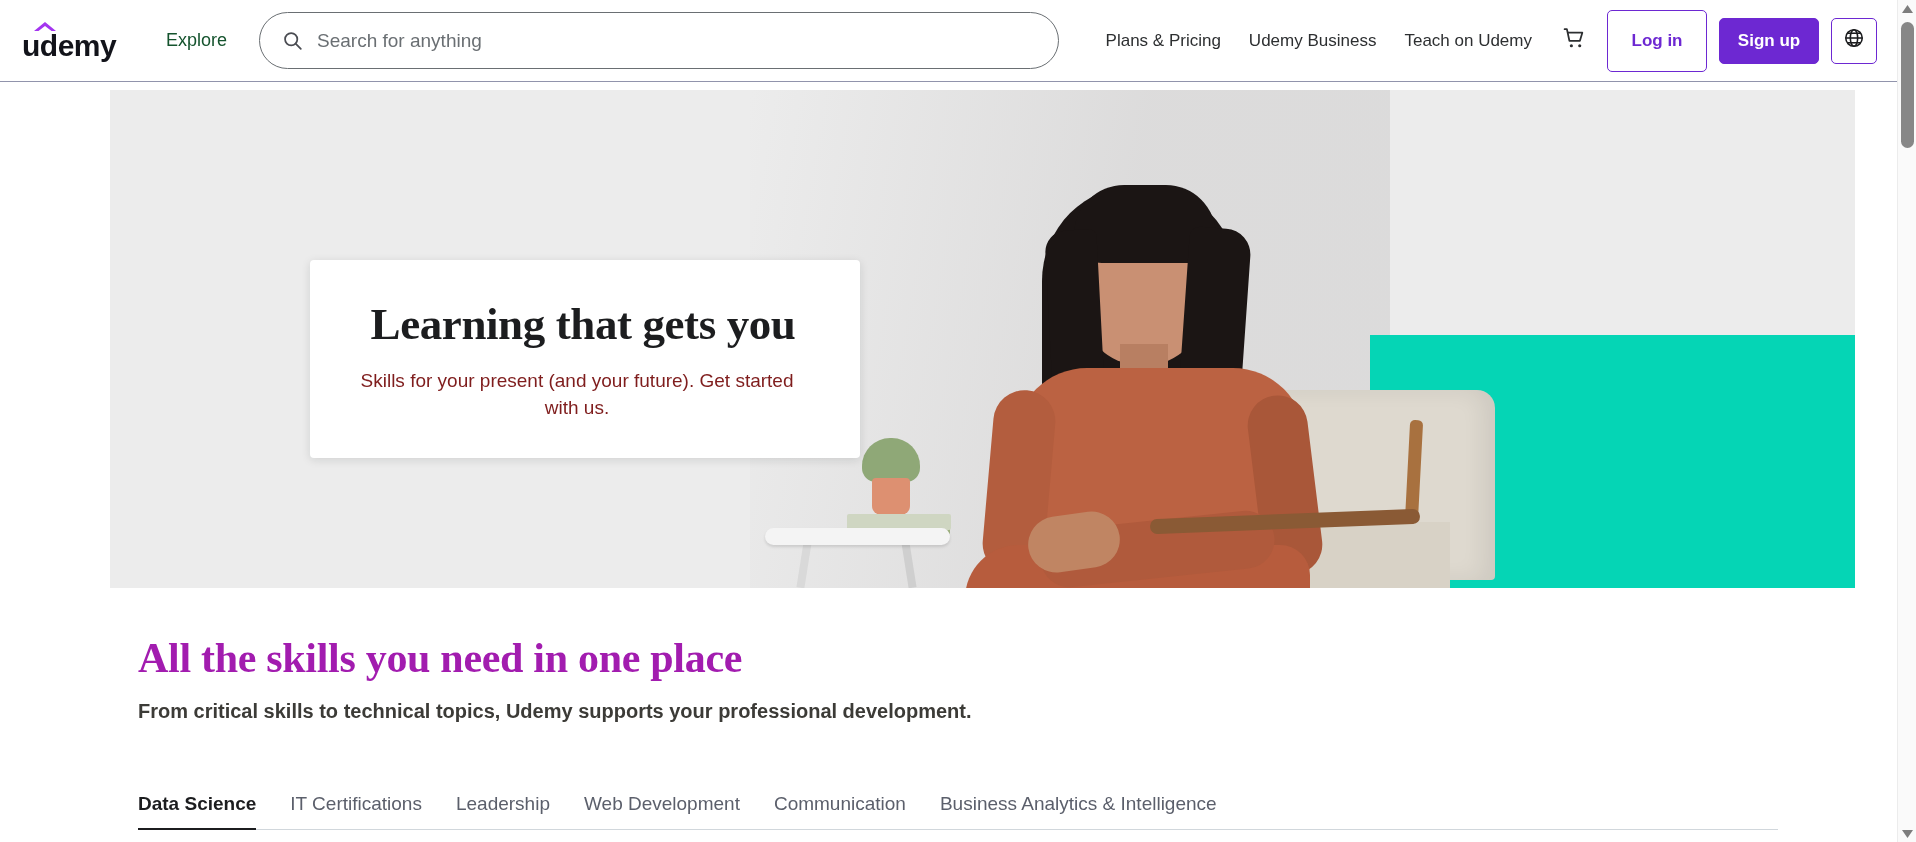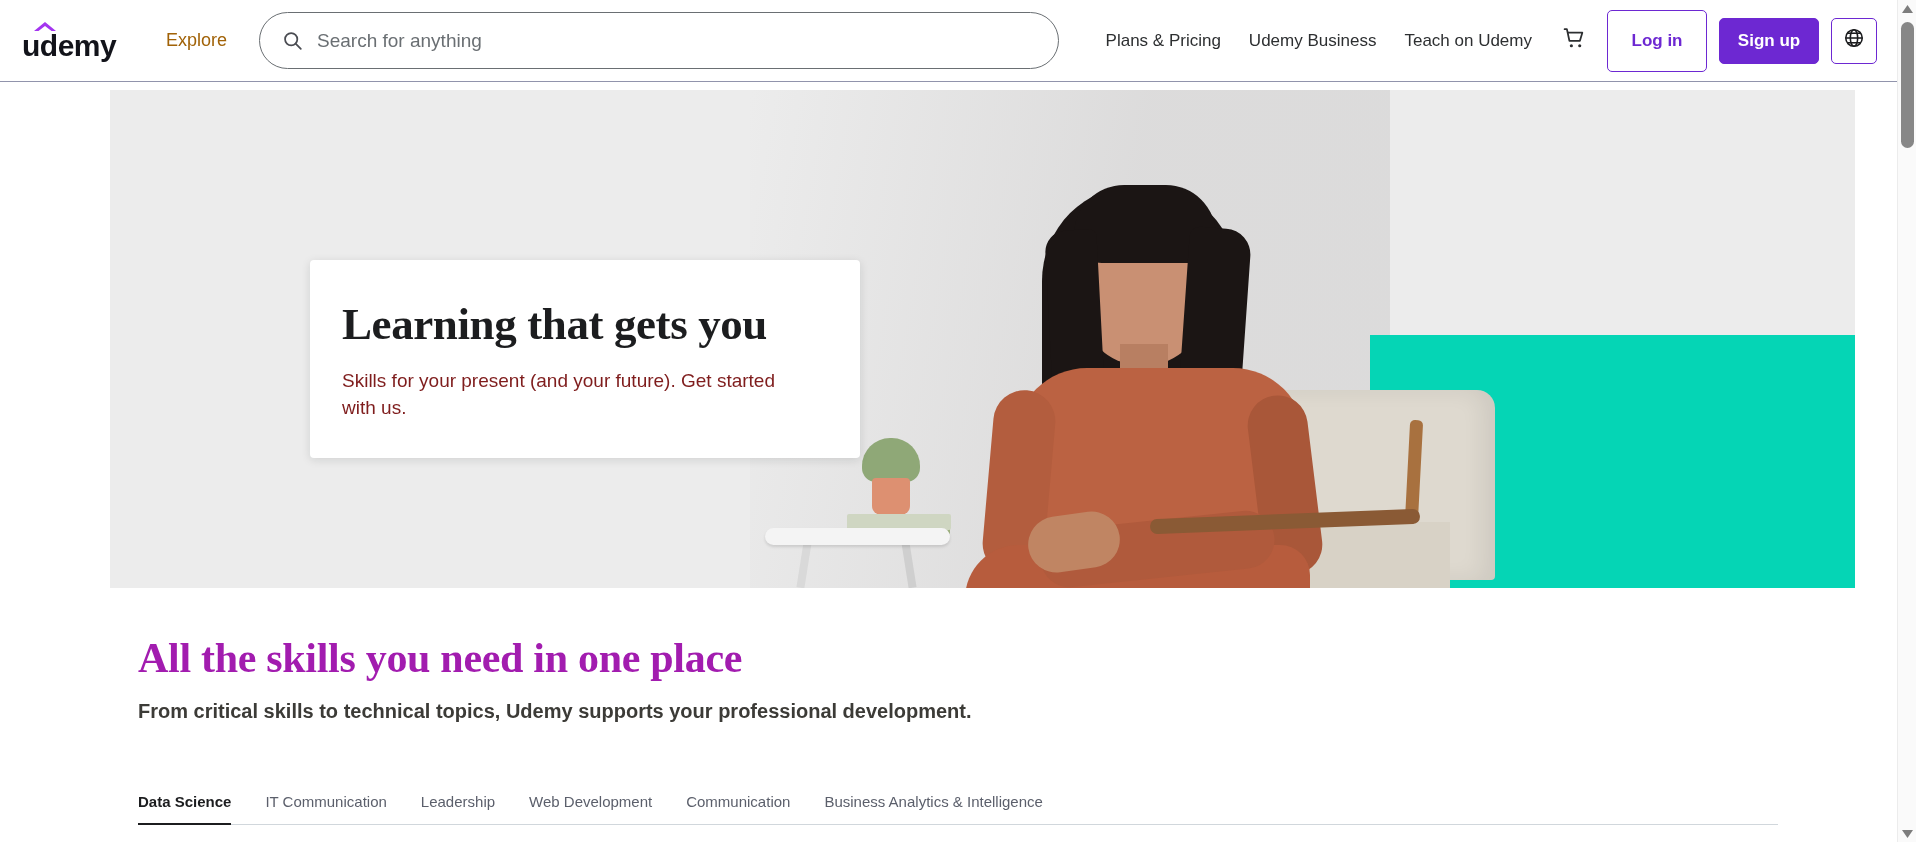--- a/index.html
+++ b/index.html
@@ -23,21 +23,21 @@
   .logo {
     width: 112px; height: 42px;
     position: relative;
     flex: 0 0 auto;
     margin-right: 22px;
   }
   .logo svg { display: block; }
 
   .explore-link {
     font-size: 18px;
-    color: #a16207;
+    color: #14532d;
     padding: 8px 10px;
     white-space: nowrap;
     cursor: pointer;
     flex: 0 0 auto;
   }
 
   .search-wrap {
     flex: 0 0 auto;
     margin-left: 22px;
     width: 800px; height: 57px;
@@ -269,20 +269,21 @@
 
   
   .hero-card {
     position: absolute;
     left: 200px; top: 170px;
     width: 550px; height: 198px;
     background: #fff;
     border-radius: 4px;
     box-shadow: 0 2px 10px rgba(20,23,28,.12);
     padding: 40px 36px 0 32px;
+    text-align: center;
   }
   .hero-title {
     font-family: "Liberation Serif", serif;
     font-weight: bold;
     font-size: 45px;
     line-height: 1.08;
     color: #1c1d1f;
     letter-spacing: -0.4px;
   }
   .hero-sub {
@@ -318,21 +319,21 @@
     position: absolute;
     left: 138px; top: 793px;
     width: 1640px;
     display: flex;
     align-items: flex-end;
     gap: 0;
     border-bottom: 1px solid #d1d7dc;
     padding-bottom: 0;
   }
   .tab {
-    font-size: 15px;
+    font-size: 19px;
     color: #5b5f6b;
     padding: 0 22px 14px 0;
     margin-right: 12px;
     white-space: nowrap;
     cursor: pointer;
     position: relative;
   }
   .tab.active {
     color: #1c1d1f;
     font-weight: bold;
@@ -462,21 +463,21 @@
   </div>
 </div>
 
 <div class="section">
   <div class="section-title">All the skills you need in one place</div>
   <div class="section-sub">From critical skills to technical topics, Udemy supports your professional development.</div>
 </div>
 
 <div class="tabs">
   <div class="tab active">Data Science</div>
-  <div class="tab">IT Communication</div>
+  <div class="tab">IT Certifications</div>
   <div class="tab">Leadership</div>
   <div class="tab">Web Development</div>
   <div class="tab">Communication</div>
   <div class="tab">Business Analytics &amp; Intelligence</div>
 </div>
 
 <div class="scrollbar">
   <div class="sb-arrow up">
     <svg width="11" height="8" viewBox="0 0 11 8">
         <polygon points="5.5,0 11,8 0,8" fill="#7d7d7d"></polygon>

